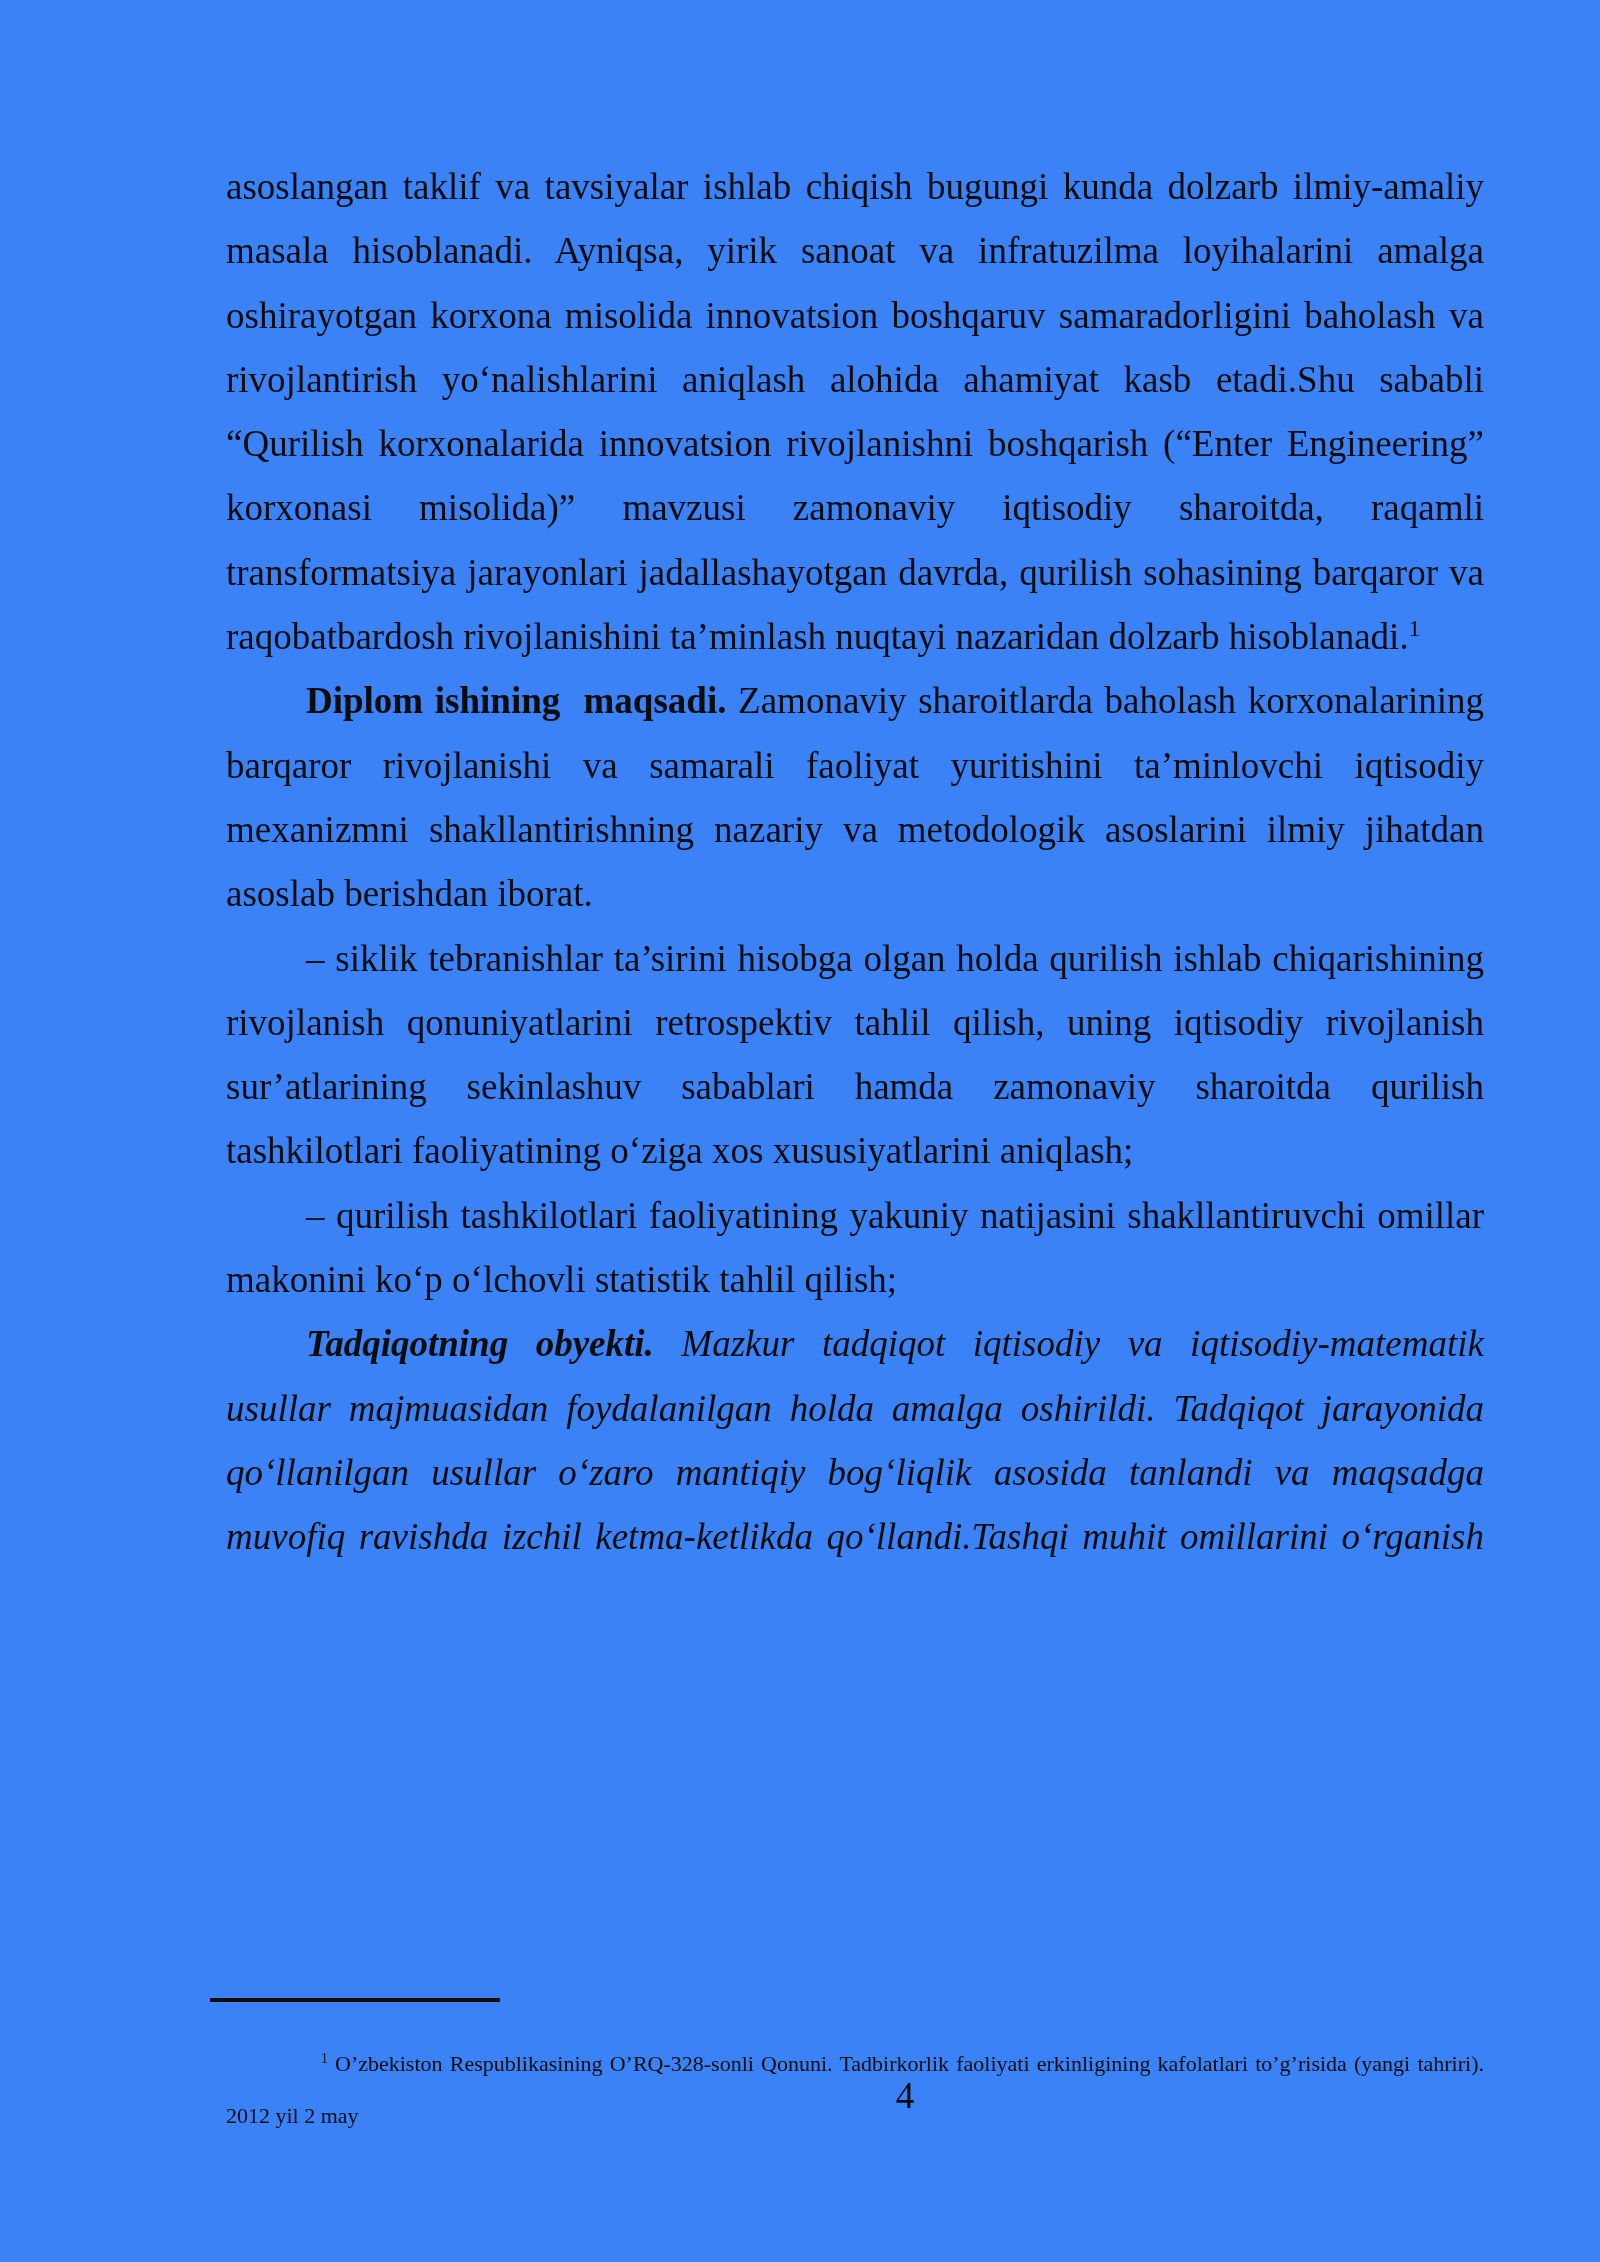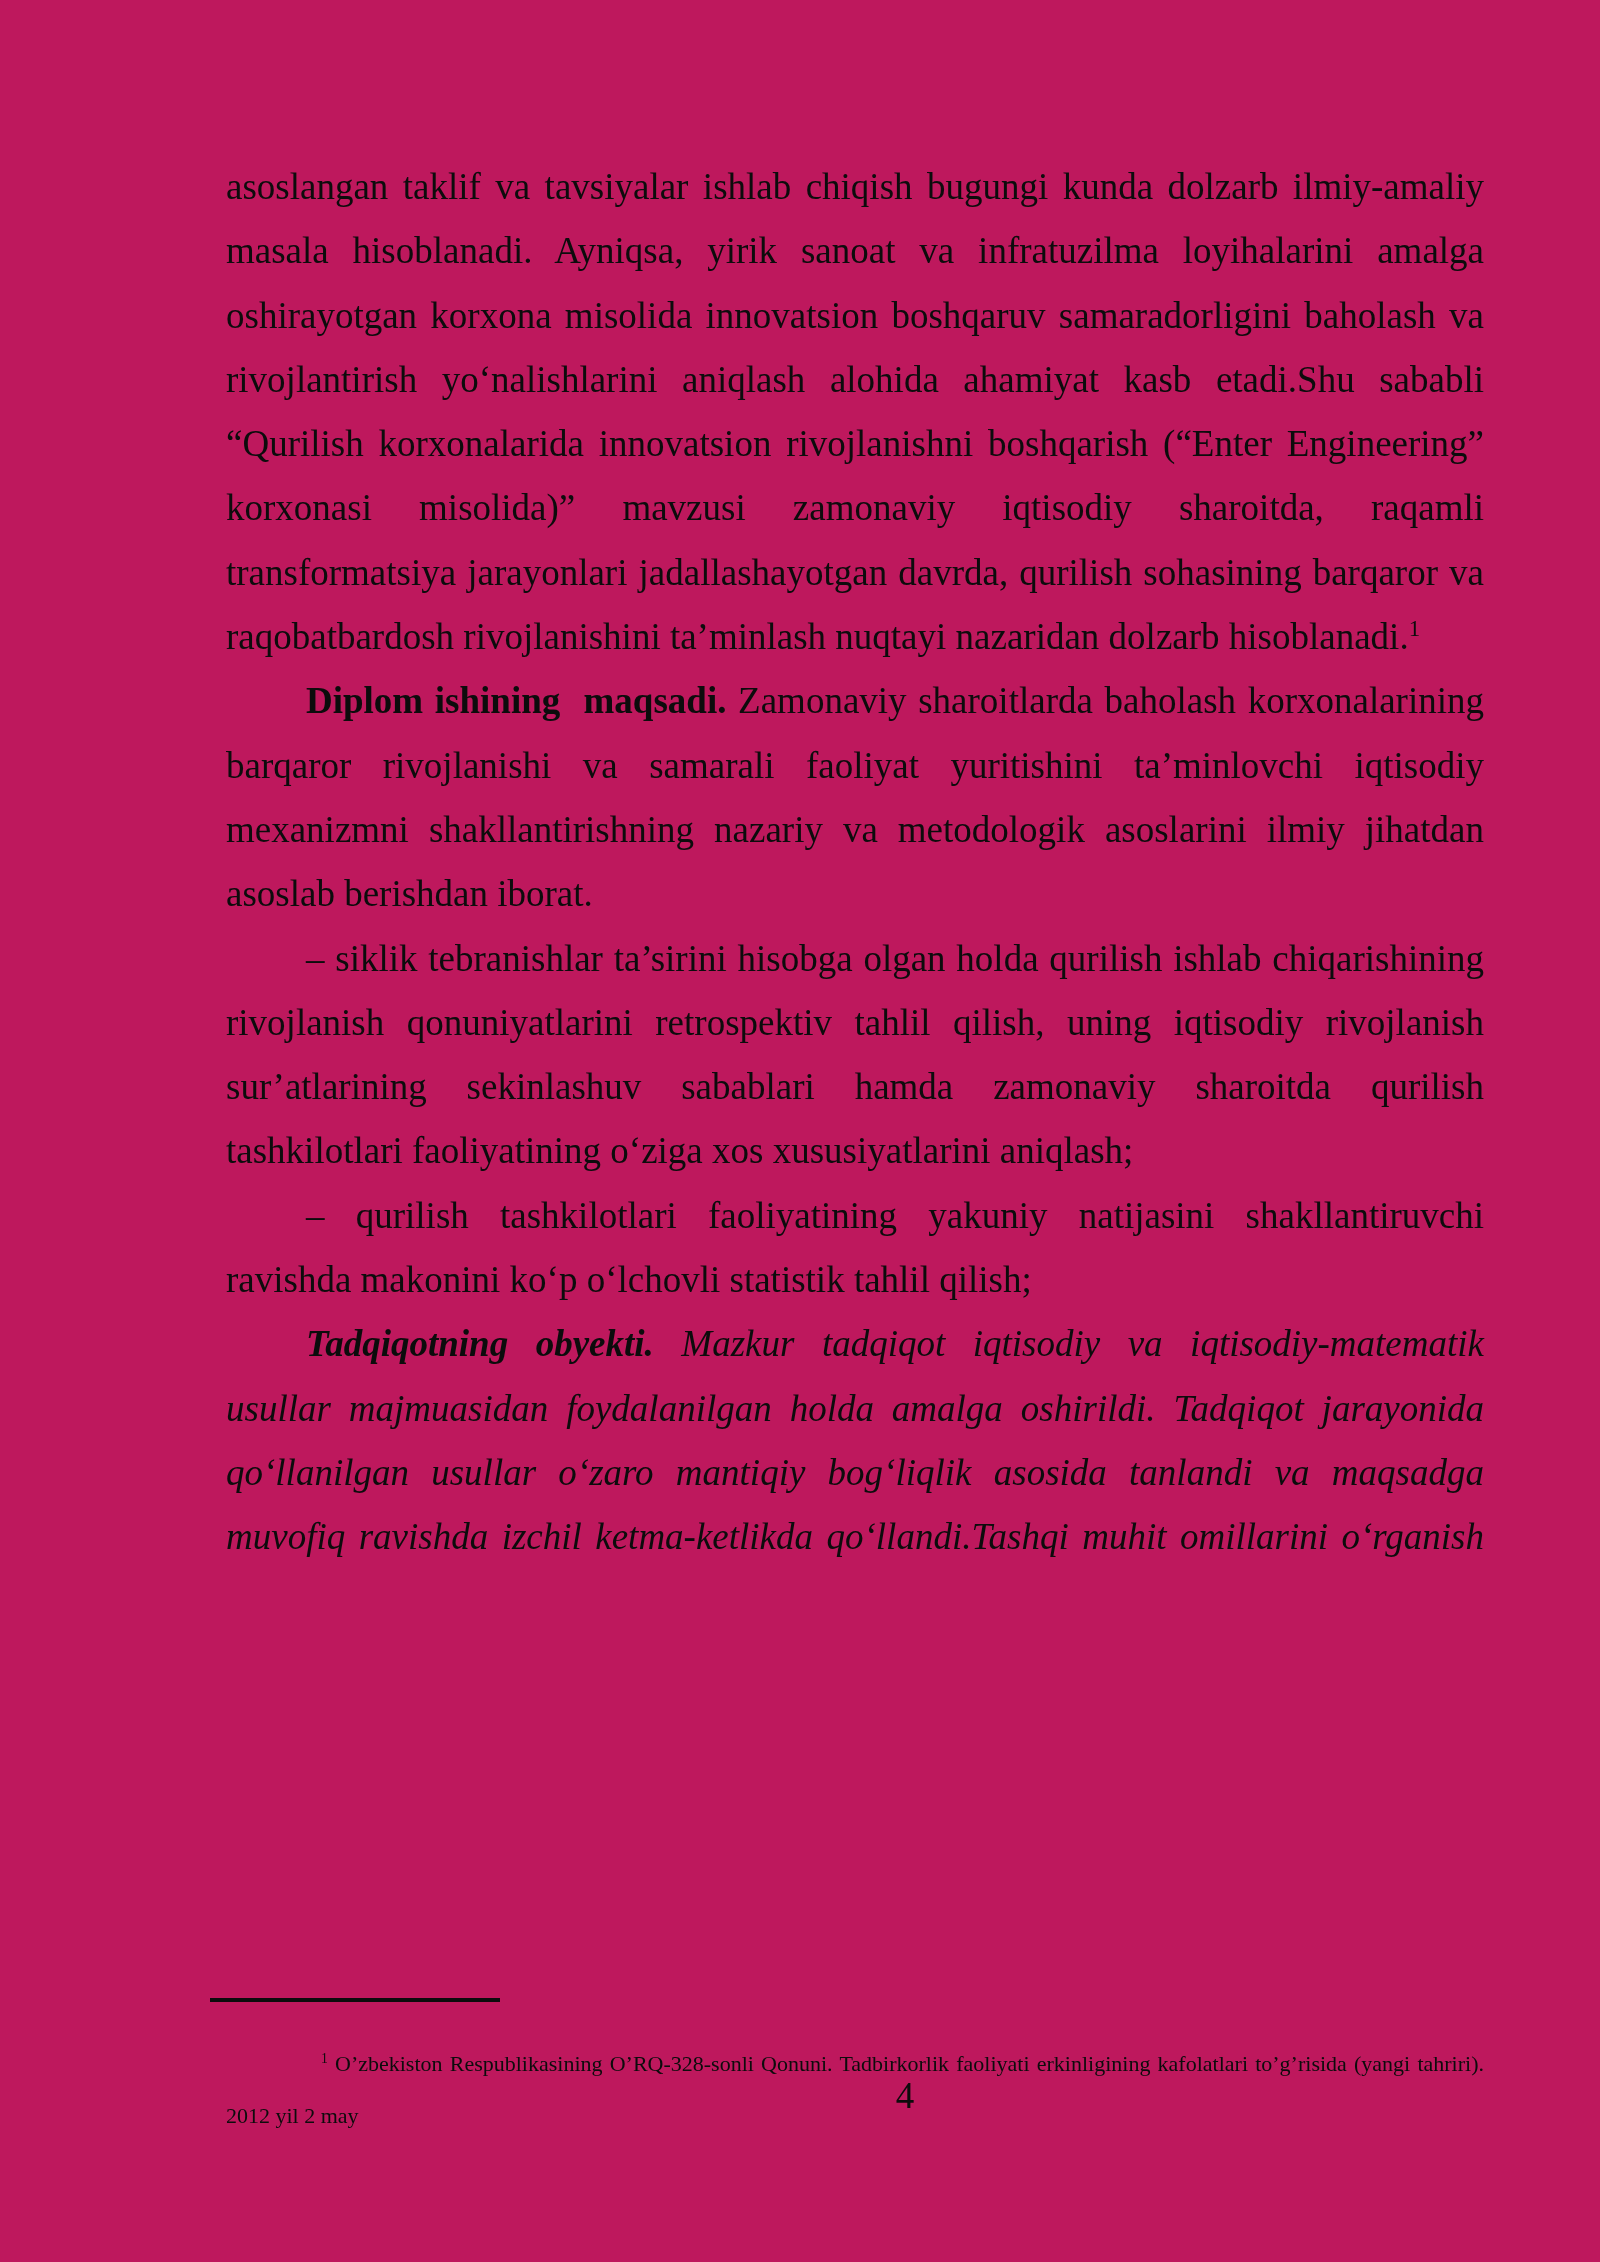--- a/index.html
+++ b/index.html
@@ -1,20 +1,20 @@
 <!DOCTYPE html>
 <html><head>
 <meta charset="utf-8">
 <style>
   html, body { margin: 0; padding: 0; background: #ffffff; }
   .page {
     position: relative;
     width: 1600px;
     height: 2262px;
-    background: #be185d;
+    background: #3b82f6;
     font-family: "Liberation Serif", "DejaVu Serif", serif;
     color: #0c0c0c;
     overflow: hidden;
   }
   .body-text {
     position: absolute;
     left: 226px;
     top: 155px;
     width: 1258px;
     font-size: 37px;
@@ -70,21 +70,21 @@
 
   <div class="body-text">
 
     <p class="para"><span>asoslangan taklif va tavsiyalar ishlab chiqish bugungi kunda dolzarb ilmiy-amaliy masala hisoblanadi. Ayniqsa, yirik sanoat va infratuzilma loyihalarini amalga oshirayotgan korxona misolida innovatsion boshqaruv samaradorligini baholash va rivojlantirish yo‘nalishlarini aniqlash alohida ahamiyat kasb etadi.Shu sababli “Qurilish korxonalarida innovatsion rivojlanishni boshqarish (“Enter Engineering” korxonasi misolida)” mavzusi zamonaviy iqtisodiy sharoitda, raqamli transformatsiya jarayonlari jadallashayotgan davrda, qurilish sohasining barqaror va raqobatbardosh rivojlanishini ta’minlash nuqtayi nazaridan dolzarb hisoblanadi.</span><sup class="fnref">1</sup></p>
 
     <p class="para-indent"><span class="lead-bold">Diplom ishining&nbsp; maqsadi.</span><span> Zamonaviy sharoitlarda baholash korxonalarining barqaror rivojlanishi va samarali faoliyat yuritishini ta’minlovchi iqtisodiy mexanizmni shakllantirishning nazariy va metodologik asoslarini ilmiy jihatdan asoslab berishdan iborat.</span></p>
 
 
     <p class="para-indent"><span>– siklik tebranishlar ta’sirini hisobga olgan holda qurilish ishlab chiqarishining rivojlanish qonuniyatlarini retrospektiv tahlil qilish, uning iqtisodiy rivojlanish sur’atlarining sekinlashuv sabablari hamda zamonaviy sharoitda qurilish tashkilotlari faoliyatining o‘ziga xos xususiyatlarini aniqlash;</span></p>
 
-    <p class="para-indent"><span>– qurilish tashkilotlari faoliyatining yakuniy natijasini shakllantiruvchi ravishda makonini ko‘p o‘lchovli statistik tahlil qilish;</span></p>
+    <p class="para-indent"><span>– qurilish tashkilotlari faoliyatining yakuniy natijasini shakllantiruvchi omillar makonini ko‘p o‘lchovli statistik tahlil qilish;</span></p>
 
 
 
     <p class="para-indent jlast"><span class="lead-bold">Tadqiqotning obyekti.</span><span> Mazkur tadqiqot iqtisodiy va iqtisodiy-matematik usullar majmuasidan foydalanilgan holda amalga oshirildi. Tadqiqot jarayonida qo‘llanilgan usullar o‘zaro mantiqiy bog‘liqlik asosida tanlandi va maqsadga muvofiq ravishda izchil ketma-ketlikda qo‘llandi.Tashqi muhit omillarini o‘rganish</span></p>
 
   </div>
 
   <div class="footnote-separator"></div>
 
   <p class="footnote-text"><sup>1</sup><span> O’zbekiston Respublikasining O’RQ-328-sonli Qonuni. Tadbirkorlik faoliyati erkinligining kafolatlari to’g’risida (yangi tahriri). 2012 yil 2 may</span></p>

